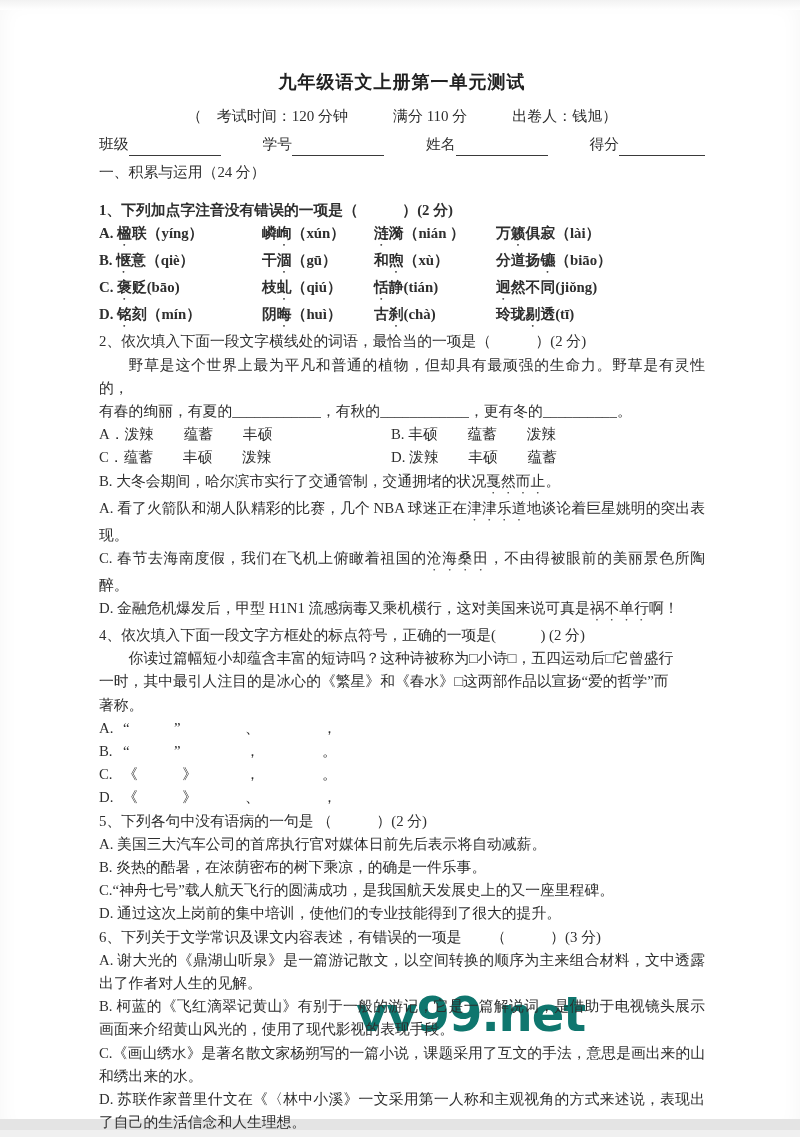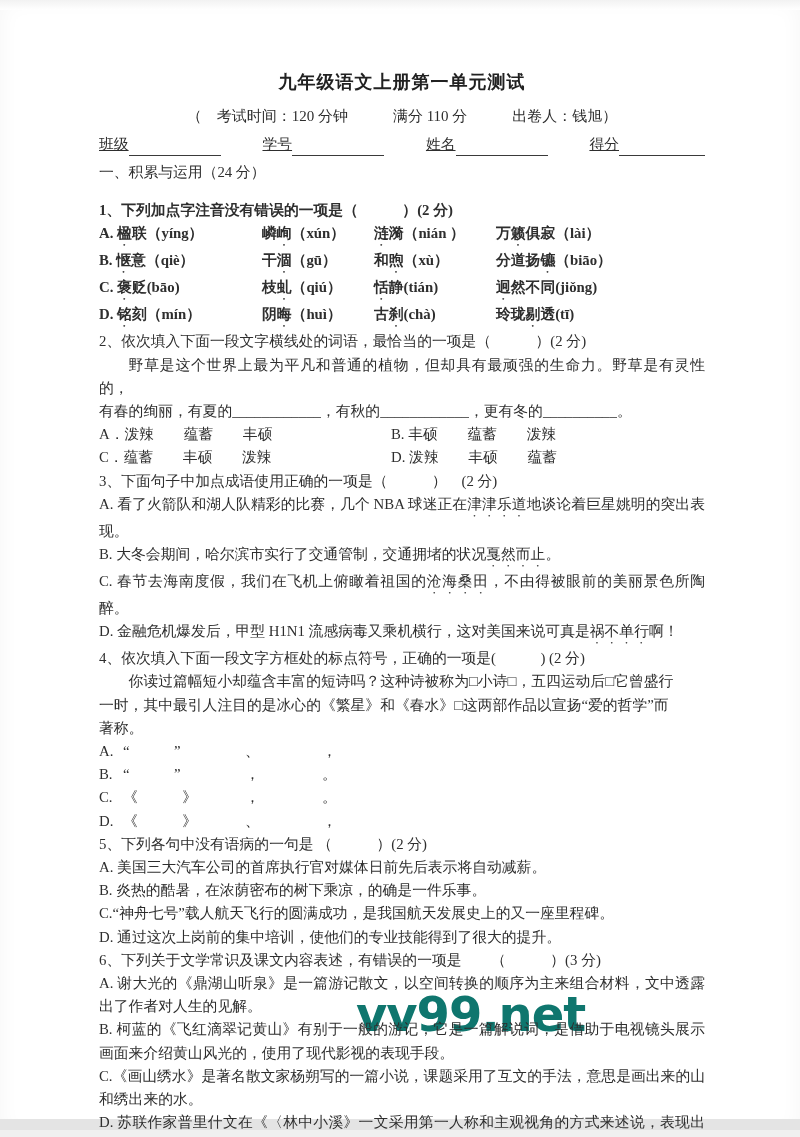--- a/index.html
+++ b/index.html
@@ -26,21 +26,21 @@
     position:absolute;left:99px;top:66px;width:606px;z-index:1;
     font-size:14.8px;line-height:23.2px;color:#2e2e2e;
     text-align:justify;
   }
   h1{
     margin:0 0 7px 0;text-align:center;
     font-size:18px;line-height:32px;font-weight:700;letter-spacing:1px;color:#212121;
   }
   .meta{text-align:center;font-size:15px;line-height:22px;color:#2e2e2e;}
   .fields{display:flex;justify-content:space-between;align-items:flex-end;margin-top:5px;height:24px;}
-  .field{display:flex;align-items:flex-end;white-space:nowrap;text-decoration:underline;}
+  .field{display:flex;align-items:flex-end;white-space:nowrap;}
   .blank{display:inline-block;border-bottom:1.2px solid #3a3a3a;height:15px;}
   .blank.w1{width:92px;}
   .blank.w2{width:86px;}
   .section{margin-top:5px;}
   .q{margin:0;}
   .q1{margin-top:15px;font-weight:bold;}
   p{margin:0;}
   .indent{text-indent:2em;}
   .q1-grid{display:grid;grid-template-columns:163px 112px 122px auto;}
   .q2-grid{display:grid;grid-template-columns:292px auto;}
@@ -118,23 +118,22 @@
       <p>有春的绚丽，有夏的____________，有秋的____________，更有冬的__________。</p>
       <div class="q2-grid">
         <span>A．泼辣　　蕴蓄　　丰硕</span>
         <span>B. 丰硕　　蕴蓄　　泼辣</span>
         <span>C．蕴蓄　　丰硕　　泼辣</span>
         <span>D. 泼辣　　丰硕　　蕴蓄</span>
       </div>
     </div>
 
     <div class="q">
-      <p>3、下面句子中加点成语使用正确的一项是（　　　）　(2 分)</p>
+      <p><span>B. 大冬会期间，哈尔滨市实行了交通管制，交通拥堵的状况</span><span class="dot-em">戛然而止</span><span>。</span></p>
       <p><span>A. 看了火箭队和湖人队精彩的比赛，几个 NBA 球迷正在</span><span class="dot-em">津津乐道</span><span>地谈论着巨星姚明的突出表现。</span></p>
-      <p><span>B. 大冬会期间，哈尔滨市实行了交通管制，交通拥堵的状况</span><span class="dot-em">戛然而止</span><span>。</span></p>
       <p><span>C. 春节去海南度假，我们在飞机上俯瞰着祖国的</span><span class="dot-em">沧海桑田</span><span>，不由得被眼前的美丽景色所陶醉。</span></p>
       <p><span>D. 金融危机爆发后，甲型 H1N1 流感病毒又乘机横行，这对美国来说可真是</span><span class="dot-em">祸不单行</span><span>啊！</span></p>
     </div>
 
     <div class="q">
       <p>4、依次填入下面一段文字方框处的标点符号，正确的一项是(　　　) (2 分)</p>
       <p class="indent">你读过篇幅短小却蕴含丰富的短诗吗？这种诗被称为□小诗□，五四运动后□它曾盛行</p>
       <p>一时，其中最引人注目的是冰心的《繁星》和《春水》□这两部作品以宣扬“爱的哲学”而</p>
       <p>著称。</p>
 

